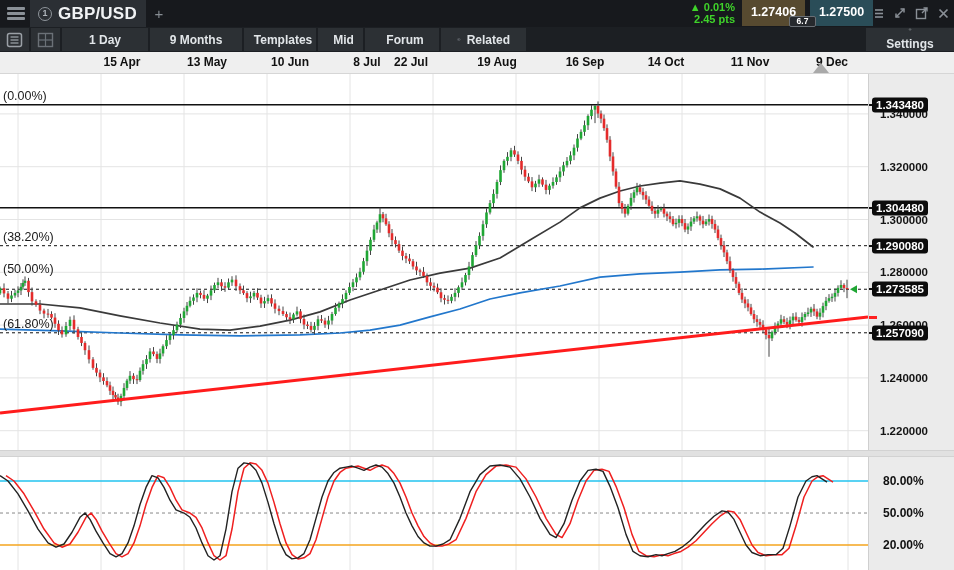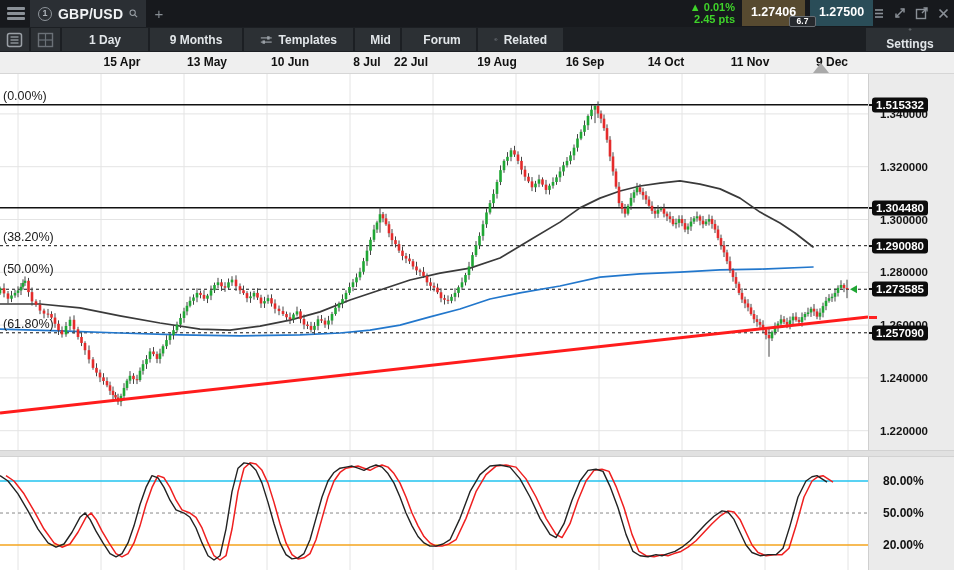--- a/index.html
+++ b/index.html
@@ -8,21 +8,21 @@
   #app { position:relative; width:954px; height:570px; background:#fff; }
 
   
   .topbar { position:absolute; left:0; top:0; width:954px; height:27px; background:#17191d; }
   .hamburger { position:absolute; left:7px; top:7px; width:18px; height:13px; cursor:pointer; }
   .hamburger div { height:2.5px; background:#8a9097; margin-bottom:2.5px; border-radius:1px; }
   .tab { position:absolute; left:30px; top:0; height:27px; width:116px; background:#2b2f34;
     display:flex; align-items:center; gap:6px; padding:0 8px; cursor:pointer; }
   .tab-num { width:14px; height:14px; border:1.4px solid #8f959b; border-radius:50%;
     color:#aeb4ba; font-size:9px; font-weight:bold; text-align:center; line-height:11.5px; flex:none; }
-  .tab-sym { color:#f1f3f5; font-size:14px; font-weight:bold; letter-spacing:.2px; }
+  .tab-sym { color:#f1f3f5; font-size:17px; font-weight:bold; letter-spacing:.2px; }
   .add-tab { position:absolute; left:150px; top:5px; width:18px; height:18px; color:#878d93;
     font-size:15px; line-height:17px; text-align:center; cursor:pointer; }
   .chg { position:absolute; right:219px; top:2px; text-align:right; color:#3fd32a;
     font-size:11px; font-weight:bold; line-height:11.5px; }
   .pricebox { position:absolute; top:0; height:26px; width:63px; color:#fff; font-size:12.5px;
     font-weight:bold; text-align:center; line-height:25px; cursor:pointer; }
   .sell { left:742px; background:#574a30; }
   .buy  { left:810px; background:#2a4d58; }
   .spread { position:absolute; left:789px; top:16px; width:27px; height:11px; background:#26292d;
     border:1px solid #6a6f75; border-radius:2px; color:#fff; font-size:8.5px; font-weight:bold;
@@ -129,21 +129,21 @@
           <line x1="8.5" y1="1.5" x2="8.5" y2="14.5" stroke="#6b7177" stroke-width="1.2"></line>
           <line x1="1.5" y1="8" x2="15.5" y2="8" stroke="#6b7177" stroke-width="1.2"></line>
         </svg>
       </div>
       <div class="tbtn" style="width:86px">
         <span>1 Day</span>
       </div>
       <div class="tbtn" style="width:92px">
         <span>9 Months</span>
       </div>
-      <div class="tbtn" style="width:109px">
+      <div class="tbtn" style="width:72px">
         <svg width="15" height="12" viewBox="0 0 15 12">
           <line x1="1" y1="3.5" x2="14" y2="3.5" stroke="#9aa0a6" stroke-width="1.4"></line>
           <line x1="1" y1="8.5" x2="14" y2="8.5" stroke="#9aa0a6" stroke-width="1.4"></line>
           <rect x="8.5" y="1.5" width="3" height="4" fill="#9aa0a6"></rect>
           <rect x="3" y="6.5" width="3" height="4" fill="#9aa0a6"></rect>
         </svg>
         <span>Templates</span>
       </div>
       <div class="tbtn" style="width:45px">
         <svg width="15" height="13" viewBox="0 0 15 13">
@@ -749,21 +749,21 @@
   <div class="axisstrip">
     <div id="axislabels">
         <div class="plainlab" style="top: 39.9px;">1.340000</div>
         <div class="plainlab" style="top: 92.7px;">1.320000</div>
         <div class="plainlab" style="top: 145.5px;">1.300000</div>
         <div class="plainlab" style="top: 198.3px;">1.280000</div>
         <div class="plainlab" style="top: 251.1px;">1.260000</div>
         <div class="plainlab" style="top: 303.9px;">1.240000</div>
         <div class="plainlab" style="top: 356.7px;">1.220000</div>
         <div class="tick" style="top: 29.7128px;"></div>
-        <div class="badge" style="top: 30.7128px;">1.515332</div>
+        <div class="badge" style="top: 30.7128px;">1.343480</div>
         <div class="tick" style="top: 132.673px;"></div>
         <div class="badge" style="top: 133.673px;">1.304480</div>
         <div class="tick" style="top: 170.689px;"></div>
         <div class="badge" style="top: 171.689px;">1.290080</div>
         <div class="tick" style="top: 214.236px;"></div>
         <div class="badge" style="top: 215.236px;">1.273585</div>
         <div class="tick" style="top: 257.782px;"></div>
         <div class="badge" style="top: 258.782px; text-align: right;">1.257090</div>
         <div class="redtick" style="top: 241.916px;"></div>
       </div>

